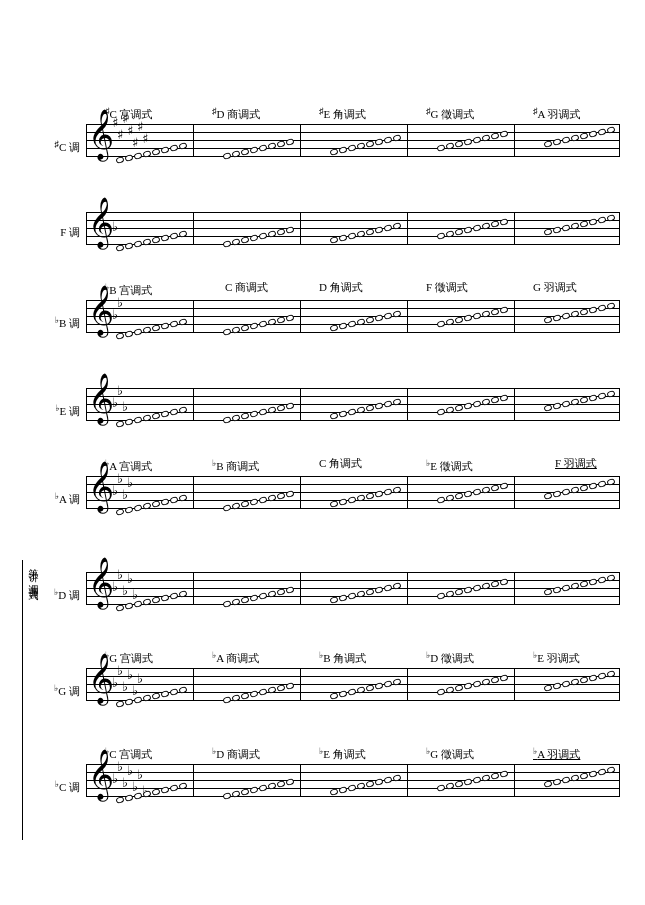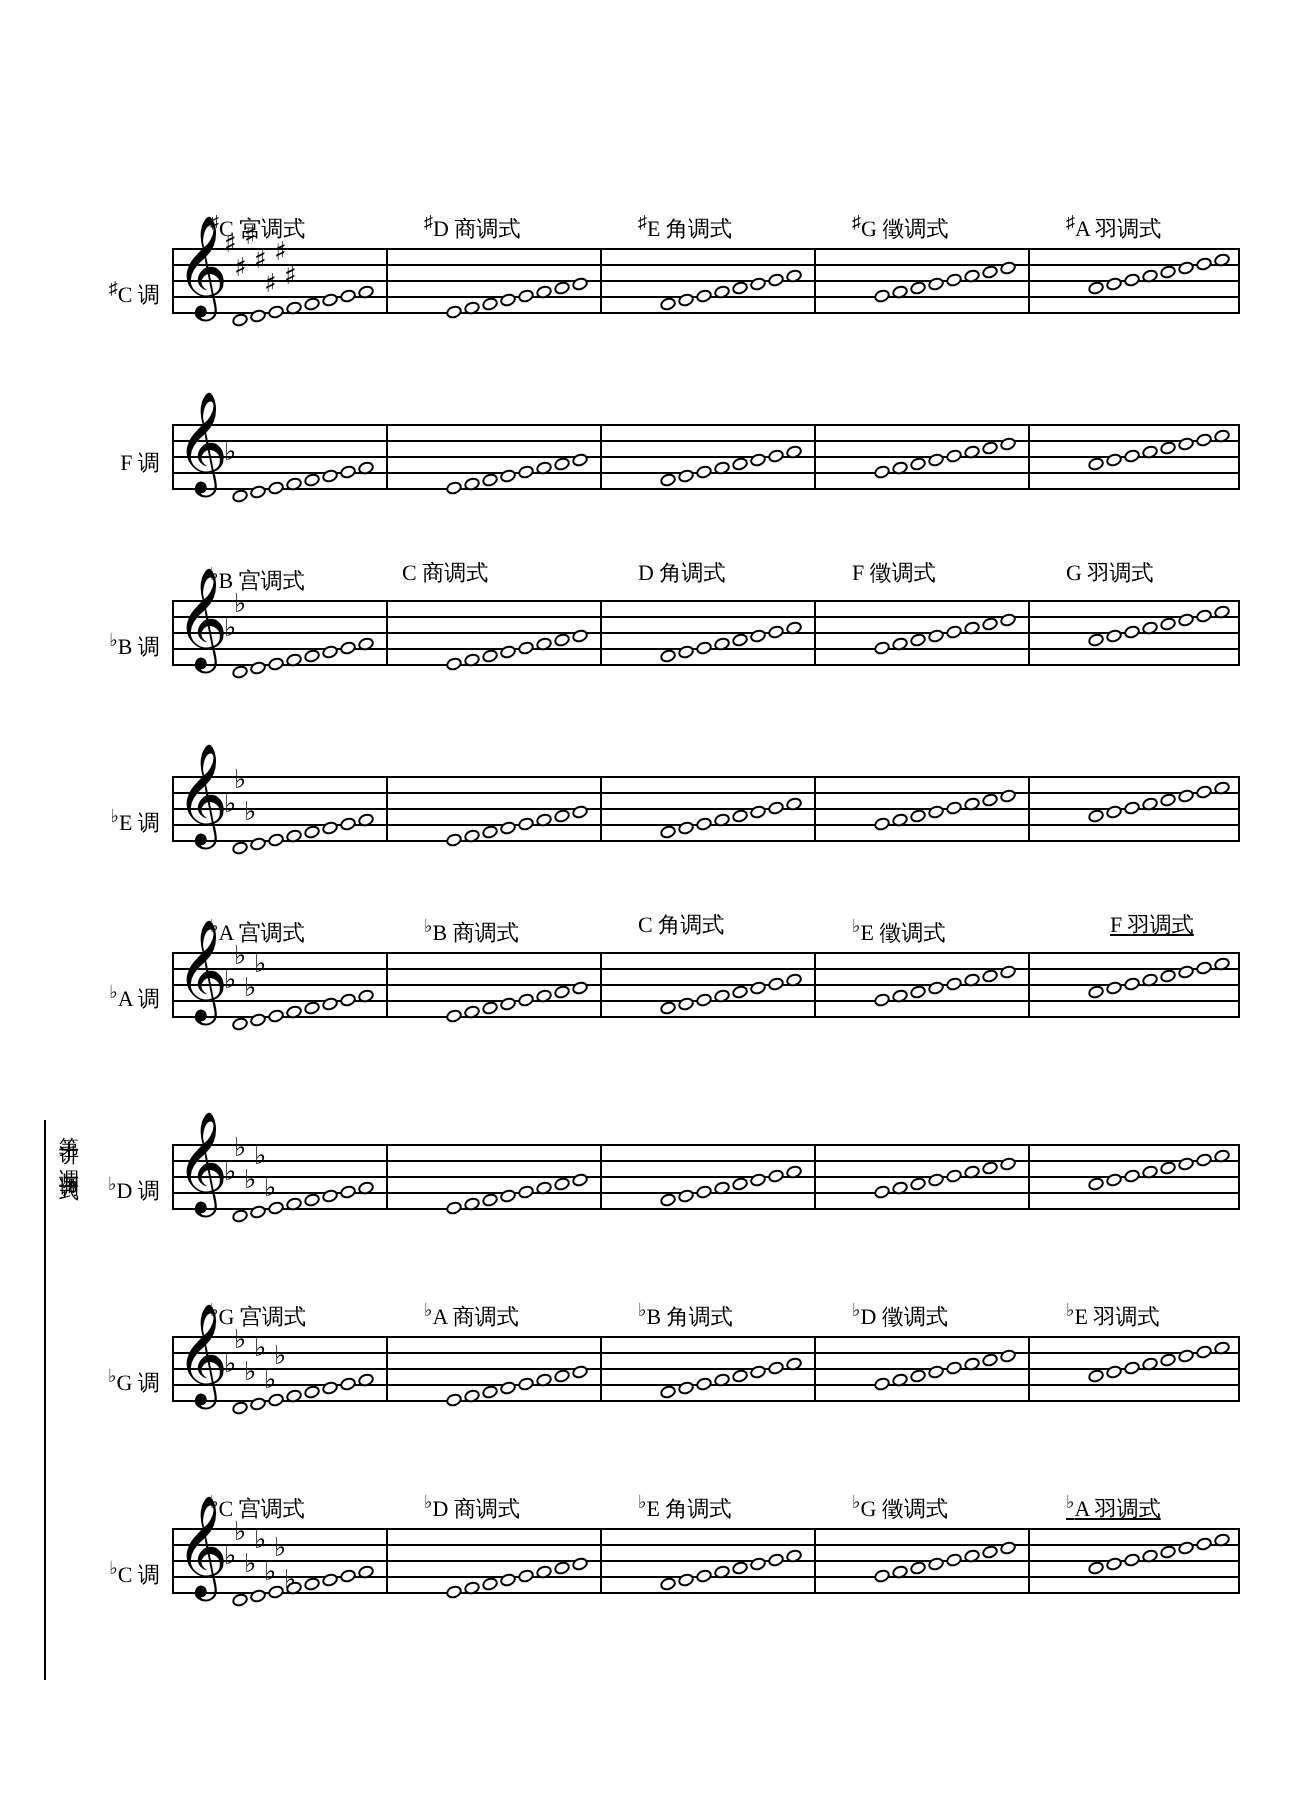--- a/index.html
+++ b/index.html
@@ -285,21 +285,21 @@
         <div class="note" style="left: 494px; top: 9px;"></div>
         <div class="note" style="left: 503px; top: 7px;"></div>
         <div class="note" style="left: 512px; top: 5px;"></div>
         <div class="note" style="left: 521px; top: 3px;"></div>
       </div>
     </div>
     <div class="system" style="top: 280px;">
       <div class="key-label"><span class="acc">♭</span><span>B 调</span></div>
       <div class="titles">
         <div class="mode-title" style="left: 10px;"><span class="acc">♭</span><span>B 宫调式</span></div>
-        <div class="mode-title" style="left: 106px; text-align: right;"><span>C 商调式</span></div>
+        <div class="mode-title" style="left: 130px; text-align: right;"><span>C 商调式</span></div>
         <div class="mode-title" style="left: 224px;"><span>D 角调式</span></div>
         <div class="mode-title" style="left: 331px;"><span>F 徵调式</span></div>
         <div class="mode-title" style="left: 438px;"><span>G 羽调式</span></div>
       </div>
       <div class="staff">
         <div class="line l0"></div>
         <div class="line l1"></div>
         <div class="line l2"></div>
         <div class="line l3"></div>
         <div class="line l4"></div>

